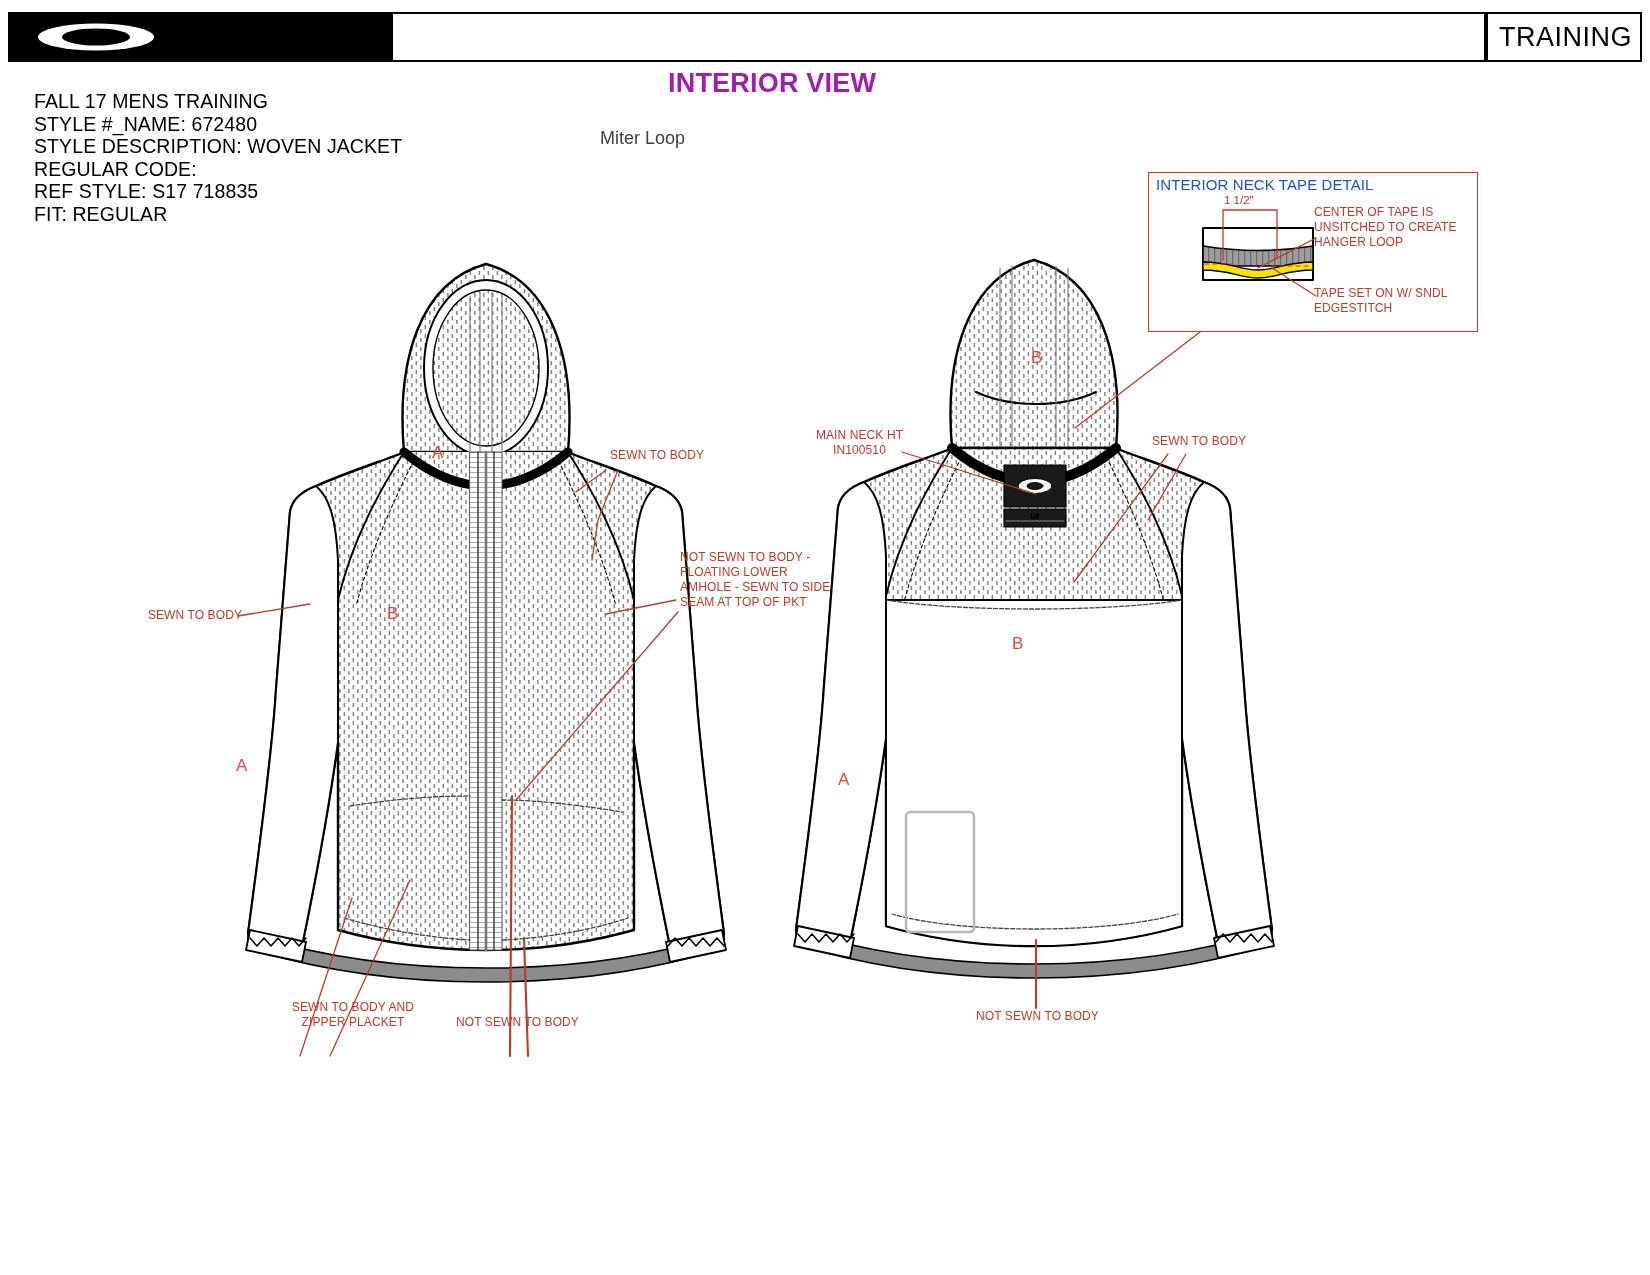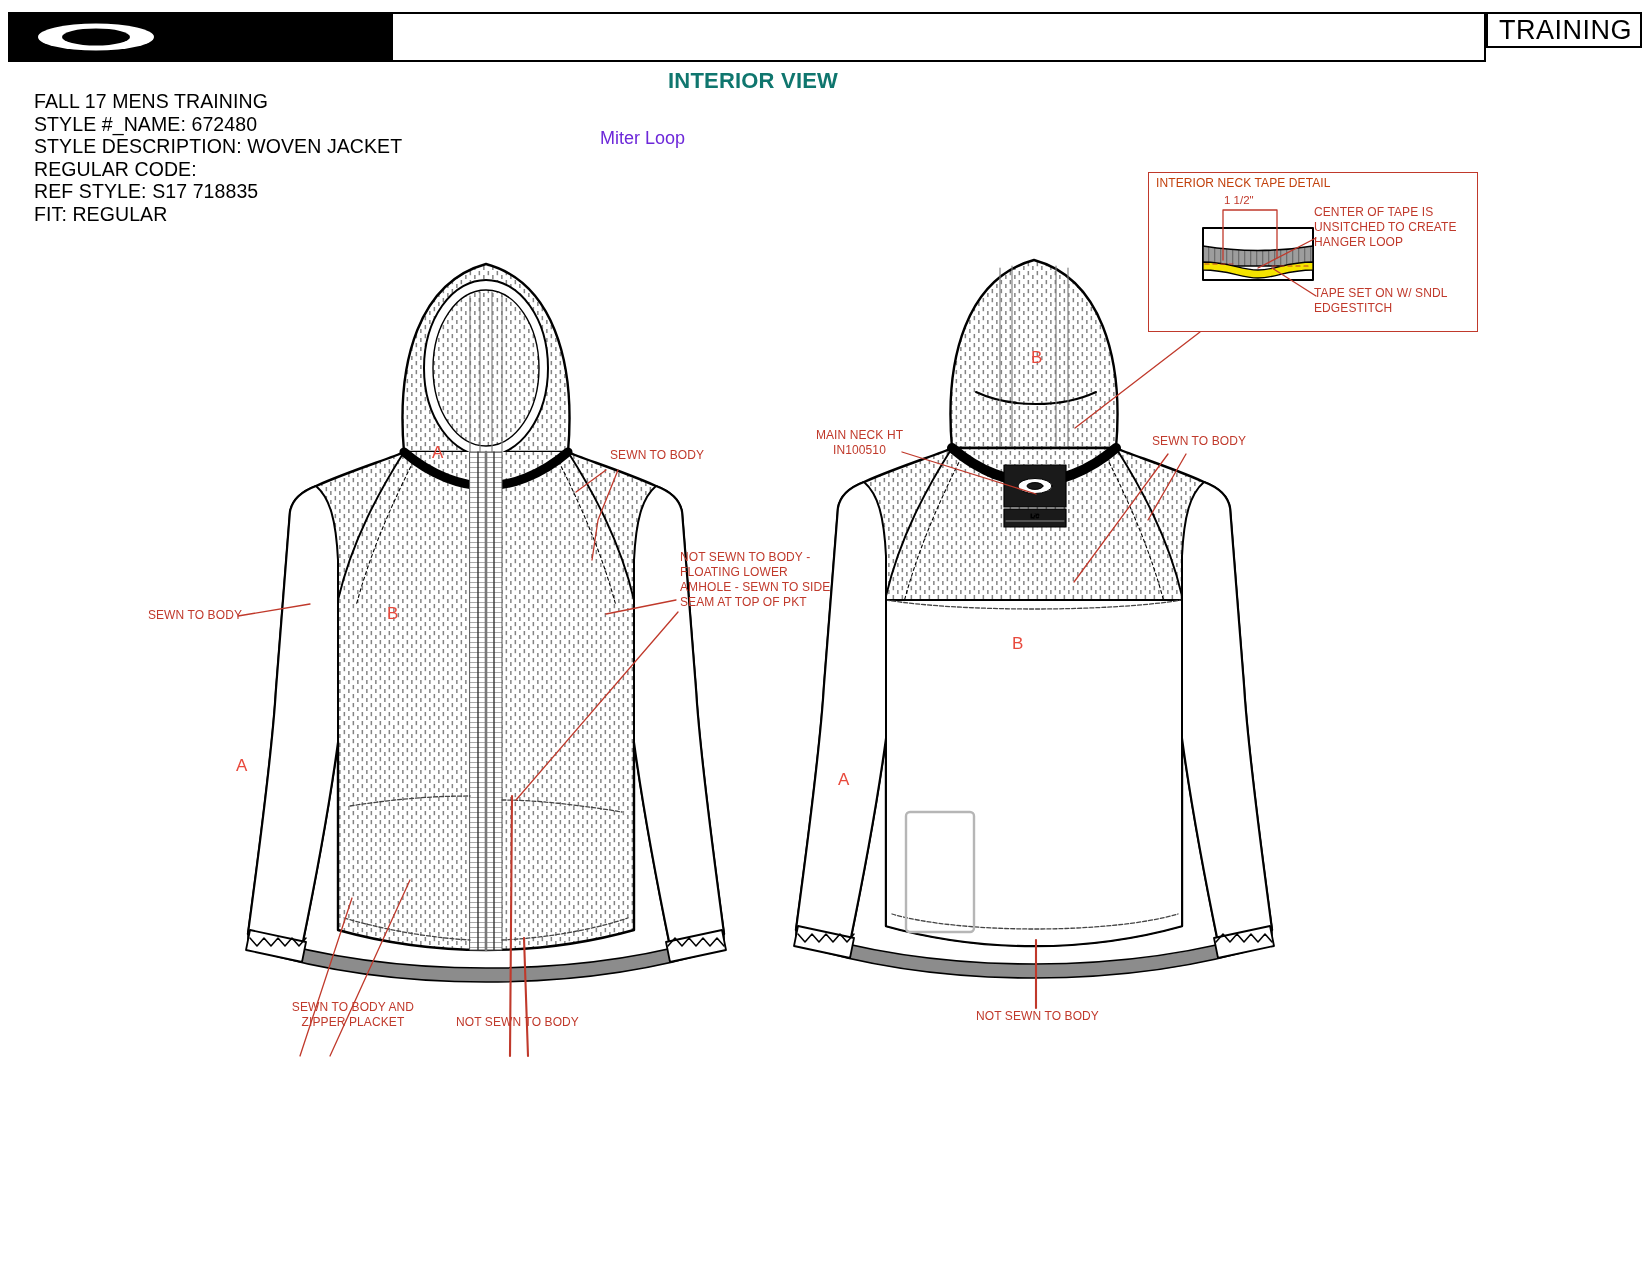--- a/index.html
+++ b/index.html
@@ -4,42 +4,42 @@
 <style>
   html,body{margin:0;padding:0;background:#fff;}
   body{width:1650px;height:1275px;position:relative;overflow:hidden;
        font-family:"Liberation Sans","DejaVu Sans",sans-serif;color:#000;}
   .abs{position:absolute;}
 
   
   #logo-bar{left:8px;top:12px;width:1478px;height:50px;border:2px solid #000;box-sizing:border-box;}
   #logo-black{left:8px;top:12px;width:385px;height:50px;background:#000;}
   #oakley-ellipse{left:36px;top:22px;width:120px;height:30px;}
-  #training-box{left:1486px;top:12px;width:156px;height:36px;border:2px solid #000;
+  #training-box{left:1486px;top:12px;width:156px;height:50px;border:2px solid #000;
       box-sizing:border-box;display:flex;align-items:center;justify-content:flex-end;
       padding-right:8px;}
   #training-box span{font-size:27px;letter-spacing:.5px;}
 
   
   #spec-block{left:10px;top:90px;font-size:19.5px;line-height:22.6px;letter-spacing:.1px;margin-left:24px;}
   #spec-block div{white-space:pre;}
 
-  #view-title{left:668px;top:68px;font-size:22px;font-weight:bold;color:#0f766e;letter-spacing:.2px;}
-  #miter-loop{left:600px;top:128px;font-size:18px;color:#6d28d9;}
+  #view-title{left:668px;top:68px;font-size:27px;font-weight:bold;color:#a21caf;letter-spacing:.2px;}
+  #miter-loop{left:600px;top:128px;font-size:18px;color:#404040;}
 
   
   .ann{color:#c0392b;font-size:12px;line-height:15px;white-space:pre;letter-spacing:.1px;}
   .ann.c{text-align:center;}
   .ann.r{text-align:right;}
   .zone{color:#e8493c;font-size:17px;font-weight:500;}
 
   
   #detail-box{left:1148px;top:172px;width:330px;height:160px;border:1.6px solid #c0392b;
       box-sizing:border-box;background:#fff;}
-  #detail-title{left:1156px;top:176px;font-size:12px;color:#c2410c;letter-spacing:.1px;}
+  #detail-title{left:1156px;top:176px;font-size:15px;color:#1d4ed8;letter-spacing:.1px;}
   #dim-label{left:1224px;top:194px;font-size:11.5px;color:#c0392b;}
 
   svg{display:block;}
   #sheet{left:0;top:0;width:1650px;height:1275px;}
 </style>
 </head>
 <body>
 
 <div class="abs" id="logo-bar"></div>
 <div class="abs" id="logo-black"></div>

